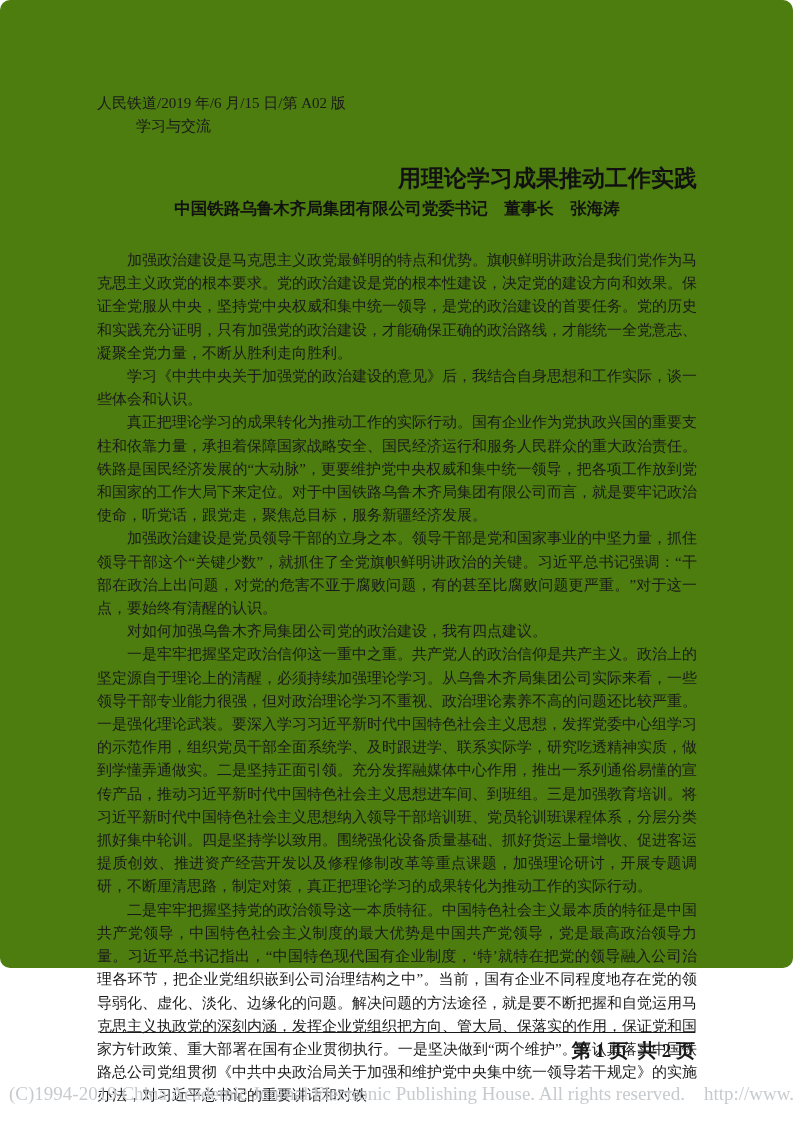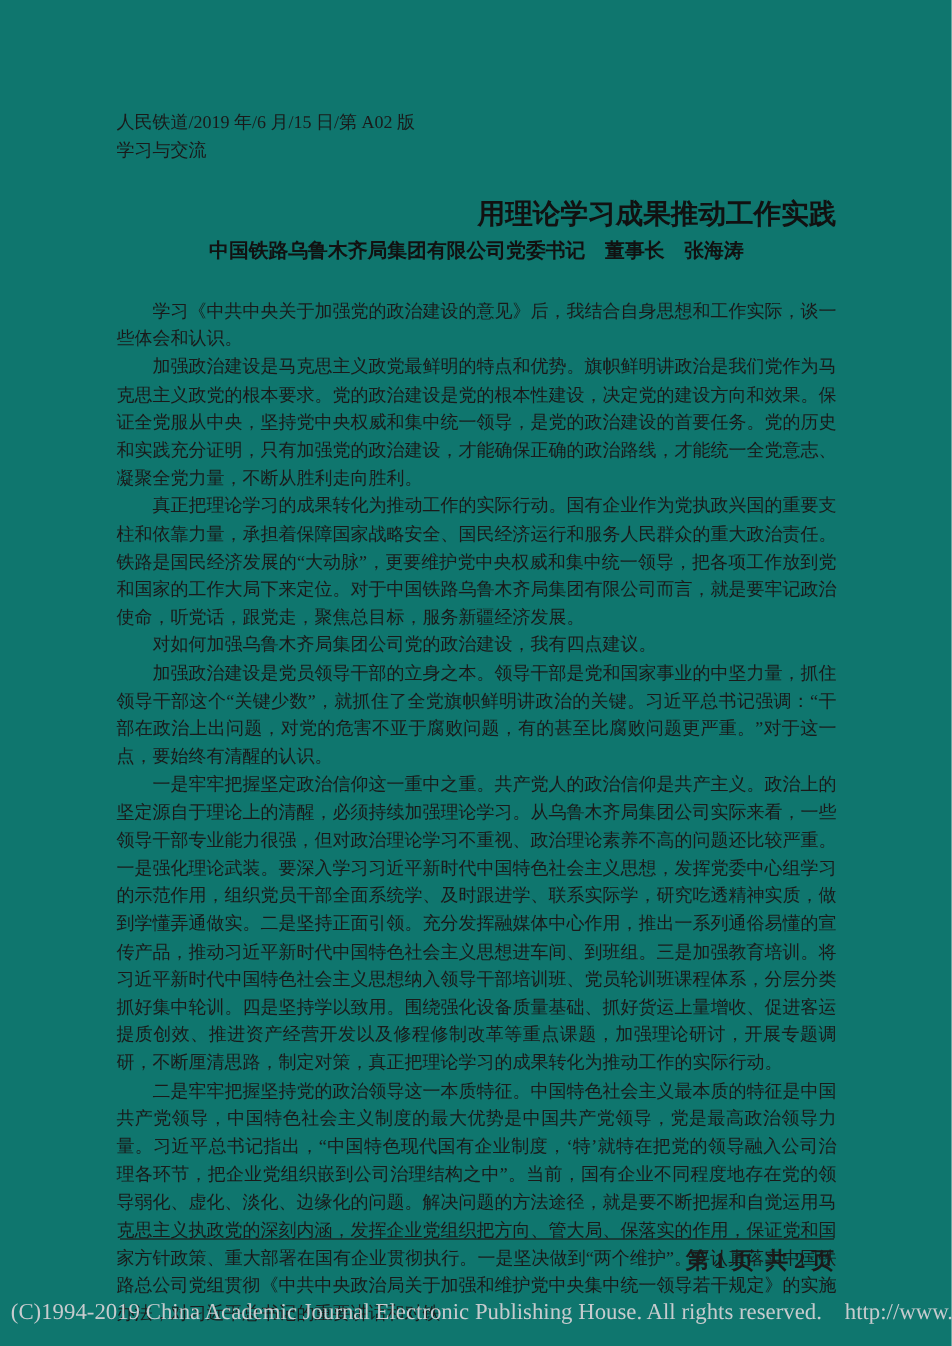--- a/index.html
+++ b/index.html
@@ -12,36 +12,37 @@
     position: relative;
     background: #ffffff;
     font-family: "Liberation Serif", serif;
     color: #1a1a1a;
     overflow: hidden;
   }
   .page {
     position: absolute;
     left: 0; top: 0;
     width: 793px;
-    height: 1122px;
-    background: #0f766e;
+    height: 968px;
+    background: #4d7c0f;
+    border-radius: 10px;
   }
   .content {
     position: absolute;
     left: 97px;
     top: 92px;
     width: 600px;
   }
   .masthead {
     font-size: 15px;
     line-height: 23px;
     color: #1a1a1a;
   }
   .source-line { white-space: pre; }
-  .section-line { white-space: pre; }
+  .section-line { white-space: pre; margin-left: 39px; }
   .article-title {
     margin-top: 27px;
     text-align: right;
     font-size: 23px;
     font-weight: bold;
     line-height: 28px;
     color: #111111;
   }
   .byline {
     margin-top: 5px;
@@ -102,25 +103,25 @@
     <div class="masthead">
       <div class="source-line">人民铁道/2019 年/6 月/15 日/第 A02 版</div>
       <div class="section-line">学习与交流</div>
     </div>
 
     <div class="article-title">用理论学习成果推动工作实践</div>
 
     <div class="byline">中国铁路乌鲁木齐局集团有限公司党委书记　董事长　张海涛</div>
 
     <div class="article-body">
+        <p class="para">加强政治建设是马克思主义政党最鲜明的特点和优势。旗帜鲜明讲政治是我们党作为马克思主义政党的根本要求。党的政治建设是党的根本性建设，决定党的建设方向和效果。保证全党服从中央，坚持党中央权威和集中统一领导，是党的政治建设的首要任务。党的历史和实践充分证明，只有加强党的政治建设，才能确保正确的政治路线，才能统一全党意志、凝聚全党力量，不断从胜利走向胜利。</p>
         <p class="para">学习《中共中央关于加强党的政治建设的意见》后，我结合自身思想和工作实际，谈一些体会和认识。</p>
-        <p class="para">加强政治建设是马克思主义政党最鲜明的特点和优势。旗帜鲜明讲政治是我们党作为马克思主义政党的根本要求。党的政治建设是党的根本性建设，决定党的建设方向和效果。保证全党服从中央，坚持党中央权威和集中统一领导，是党的政治建设的首要任务。党的历史和实践充分证明，只有加强党的政治建设，才能确保正确的政治路线，才能统一全党意志、凝聚全党力量，不断从胜利走向胜利。</p>
         <p class="para">真正把理论学习的成果转化为推动工作的实际行动。国有企业作为党执政兴国的重要支柱和依靠力量，承担着保障国家战略安全、国民经济运行和服务人民群众的重大政治责任。铁路是国民经济发展的“大动脉”，更要维护党中央权威和集中统一领导，把各项工作放到党和国家的工作大局下来定位。对于中国铁路乌鲁木齐局集团有限公司而言，就是要牢记政治使命，听党话，跟党走，聚焦总目标，服务新疆经济发展。</p>
+        <p class="para">加强政治建设是党员领导干部的立身之本。领导干部是党和国家事业的中坚力量，抓住领导干部这个“关键少数”，就抓住了全党旗帜鲜明讲政治的关键。习近平总书记强调：“干部在政治上出问题，对党的危害不亚于腐败问题，有的甚至比腐败问题更严重。”对于这一点，要始终有清醒的认识。</p>
         <p class="para">对如何加强乌鲁木齐局集团公司党的政治建设，我有四点建议。</p>
-        <p class="para">加强政治建设是党员领导干部的立身之本。领导干部是党和国家事业的中坚力量，抓住领导干部这个“关键少数”，就抓住了全党旗帜鲜明讲政治的关键。习近平总书记强调：“干部在政治上出问题，对党的危害不亚于腐败问题，有的甚至比腐败问题更严重。”对于这一点，要始终有清醒的认识。</p>
         <p class="para">一是牢牢把握坚定政治信仰这一重中之重。共产党人的政治信仰是共产主义。政治上的坚定源自于理论上的清醒，必须持续加强理论学习。从乌鲁木齐局集团公司实际来看，一些领导干部专业能力很强，但对政治理论学习不重视、政治理论素养不高的问题还比较严重。一是强化理论武装。要深入学习习近平新时代中国特色社会主义思想，发挥党委中心组学习的示范作用，组织党员干部全面系统学、及时跟进学、联系实际学，研究吃透精神实质，做到学懂弄通做实。二是坚持正面引领。充分发挥融媒体中心作用，推出一系列通俗易懂的宣传产品，推动习近平新时代中国特色社会主义思想进车间、到班组。三是加强教育培训。将习近平新时代中国特色社会主义思想纳入领导干部培训班、党员轮训班课程体系，分层分类抓好集中轮训。四是坚持学以致用。围绕强化设备质量基础、抓好货运上量增收、促进客运提质创效、推进资产经营开发以及修程修制改革等重点课题，加强理论研讨，开展专题调研，不断厘清思路，制定对策，真正把理论学习的成果转化为推动工作的实际行动。</p>
         <p class="para">二是牢牢把握坚持党的政治领导这一本质特征。中国特色社会主义最本质的特征是中国共产党领导，中国特色社会主义制度的最大优势是中国共产党领导，党是最高政治领导力量。习近平总书记指出，“中国特色现代国有企业制度，‘特’就特在把党的领导融入公司治理各环节，把企业党组织嵌到公司治理结构之中”。当前，国有企业不同程度地存在党的领导弱化、虚化、淡化、边缘化的问题。解决问题的方法途径，就是要不断把握和自觉运用马克思主义执政党的深刻内涵，发挥企业党组织把方向、管大局、保落实的作用，保证党和国家方针政策、重大部署在国有企业贯彻执行。一是坚决做到“两个维护”。要认真落实中国铁路总公司党组贯彻《中共中央政治局关于加强和维护党中央集中统一领导若干规定》的实施办法，对习近平总书记的重要讲话和对铁</p>
       </div>
 
   </div>
 
   <div class="footer-rule"></div>
 
   <div class="footer-pageno">第 1 页  共 2 页</div>
 

